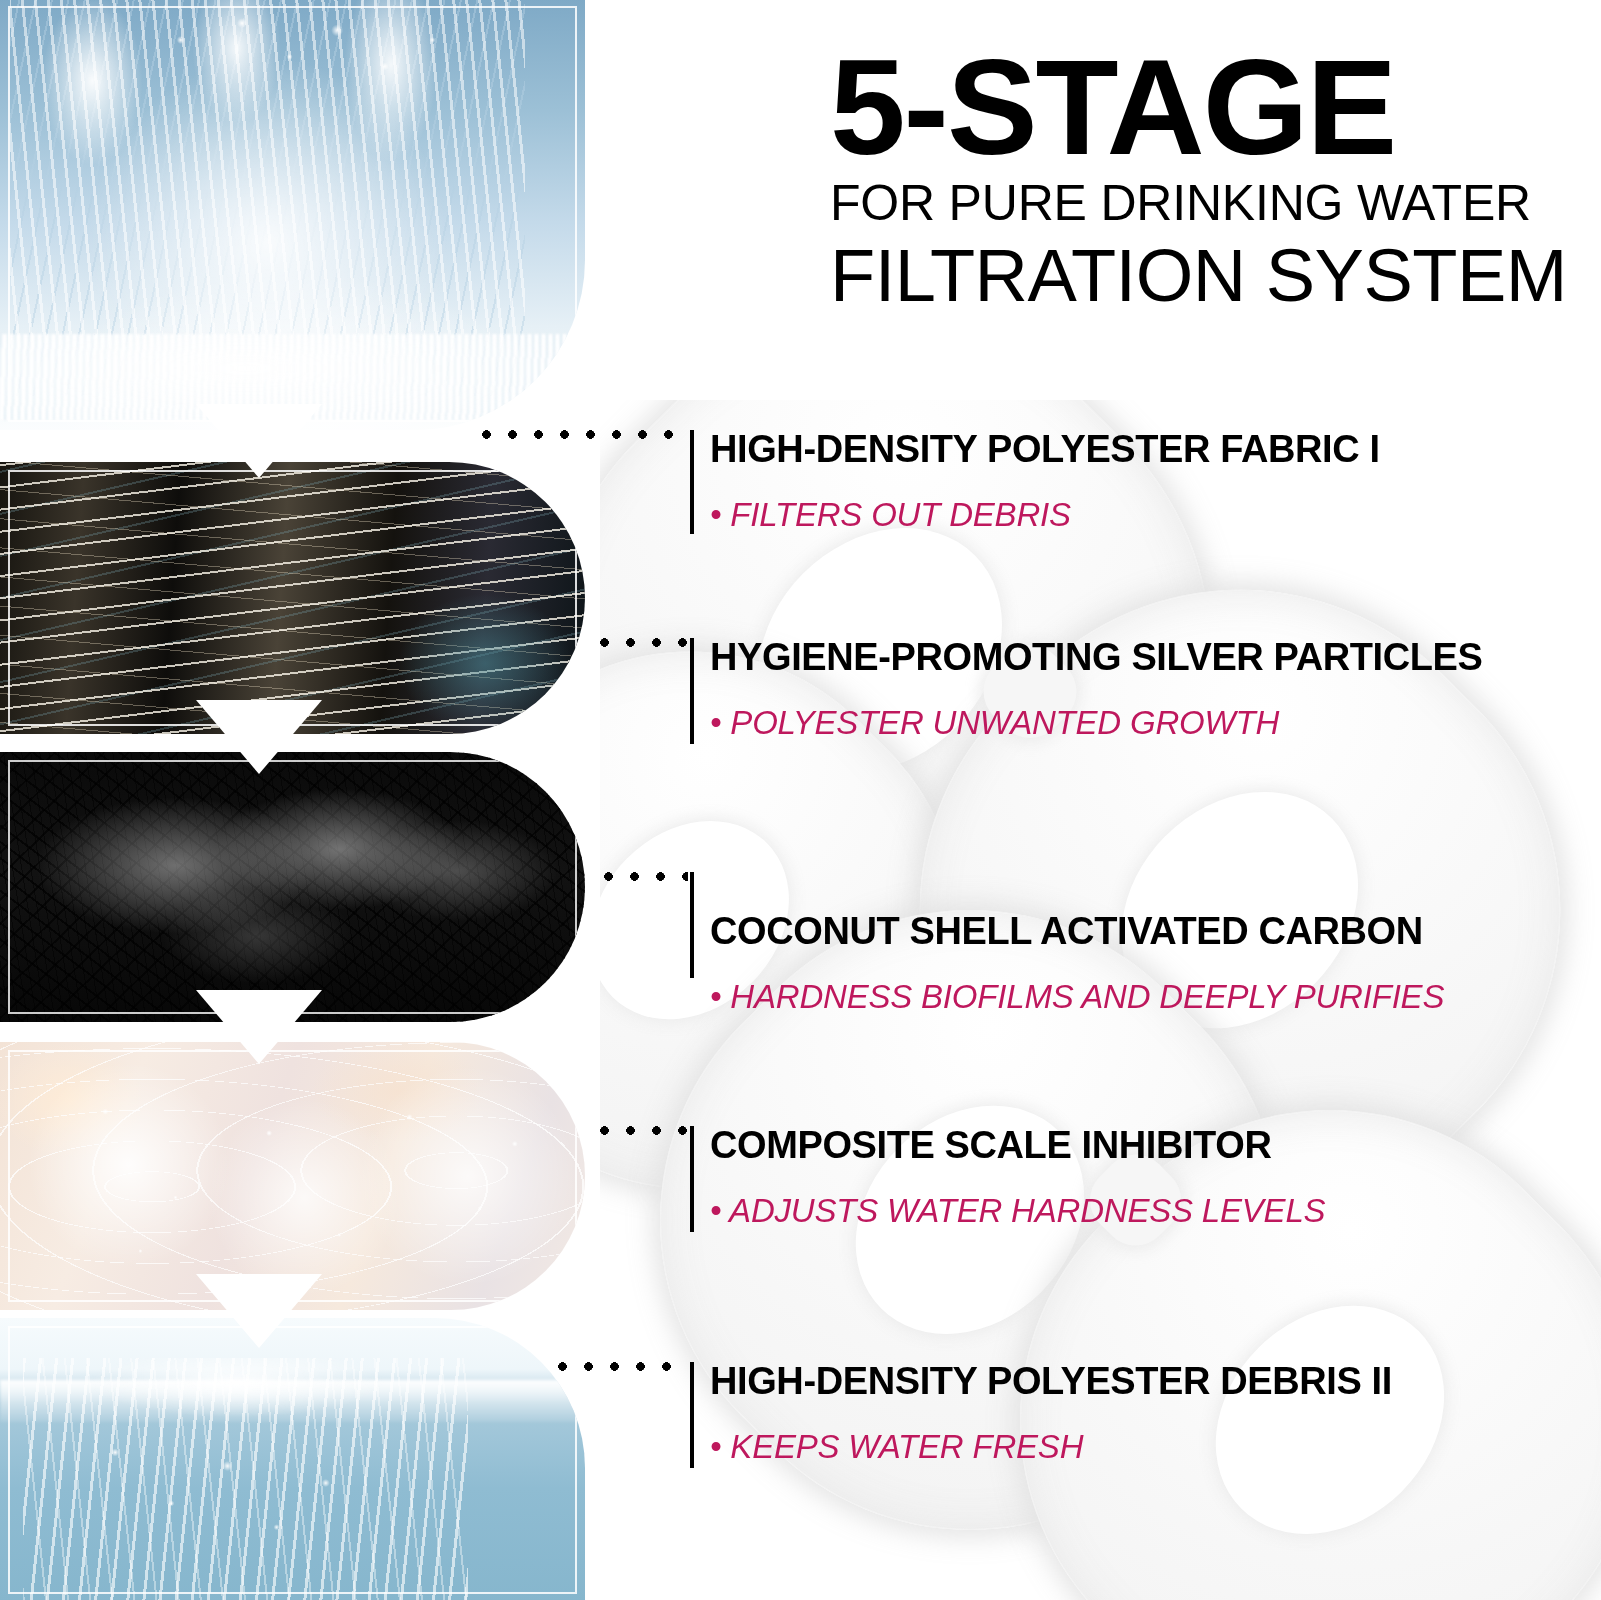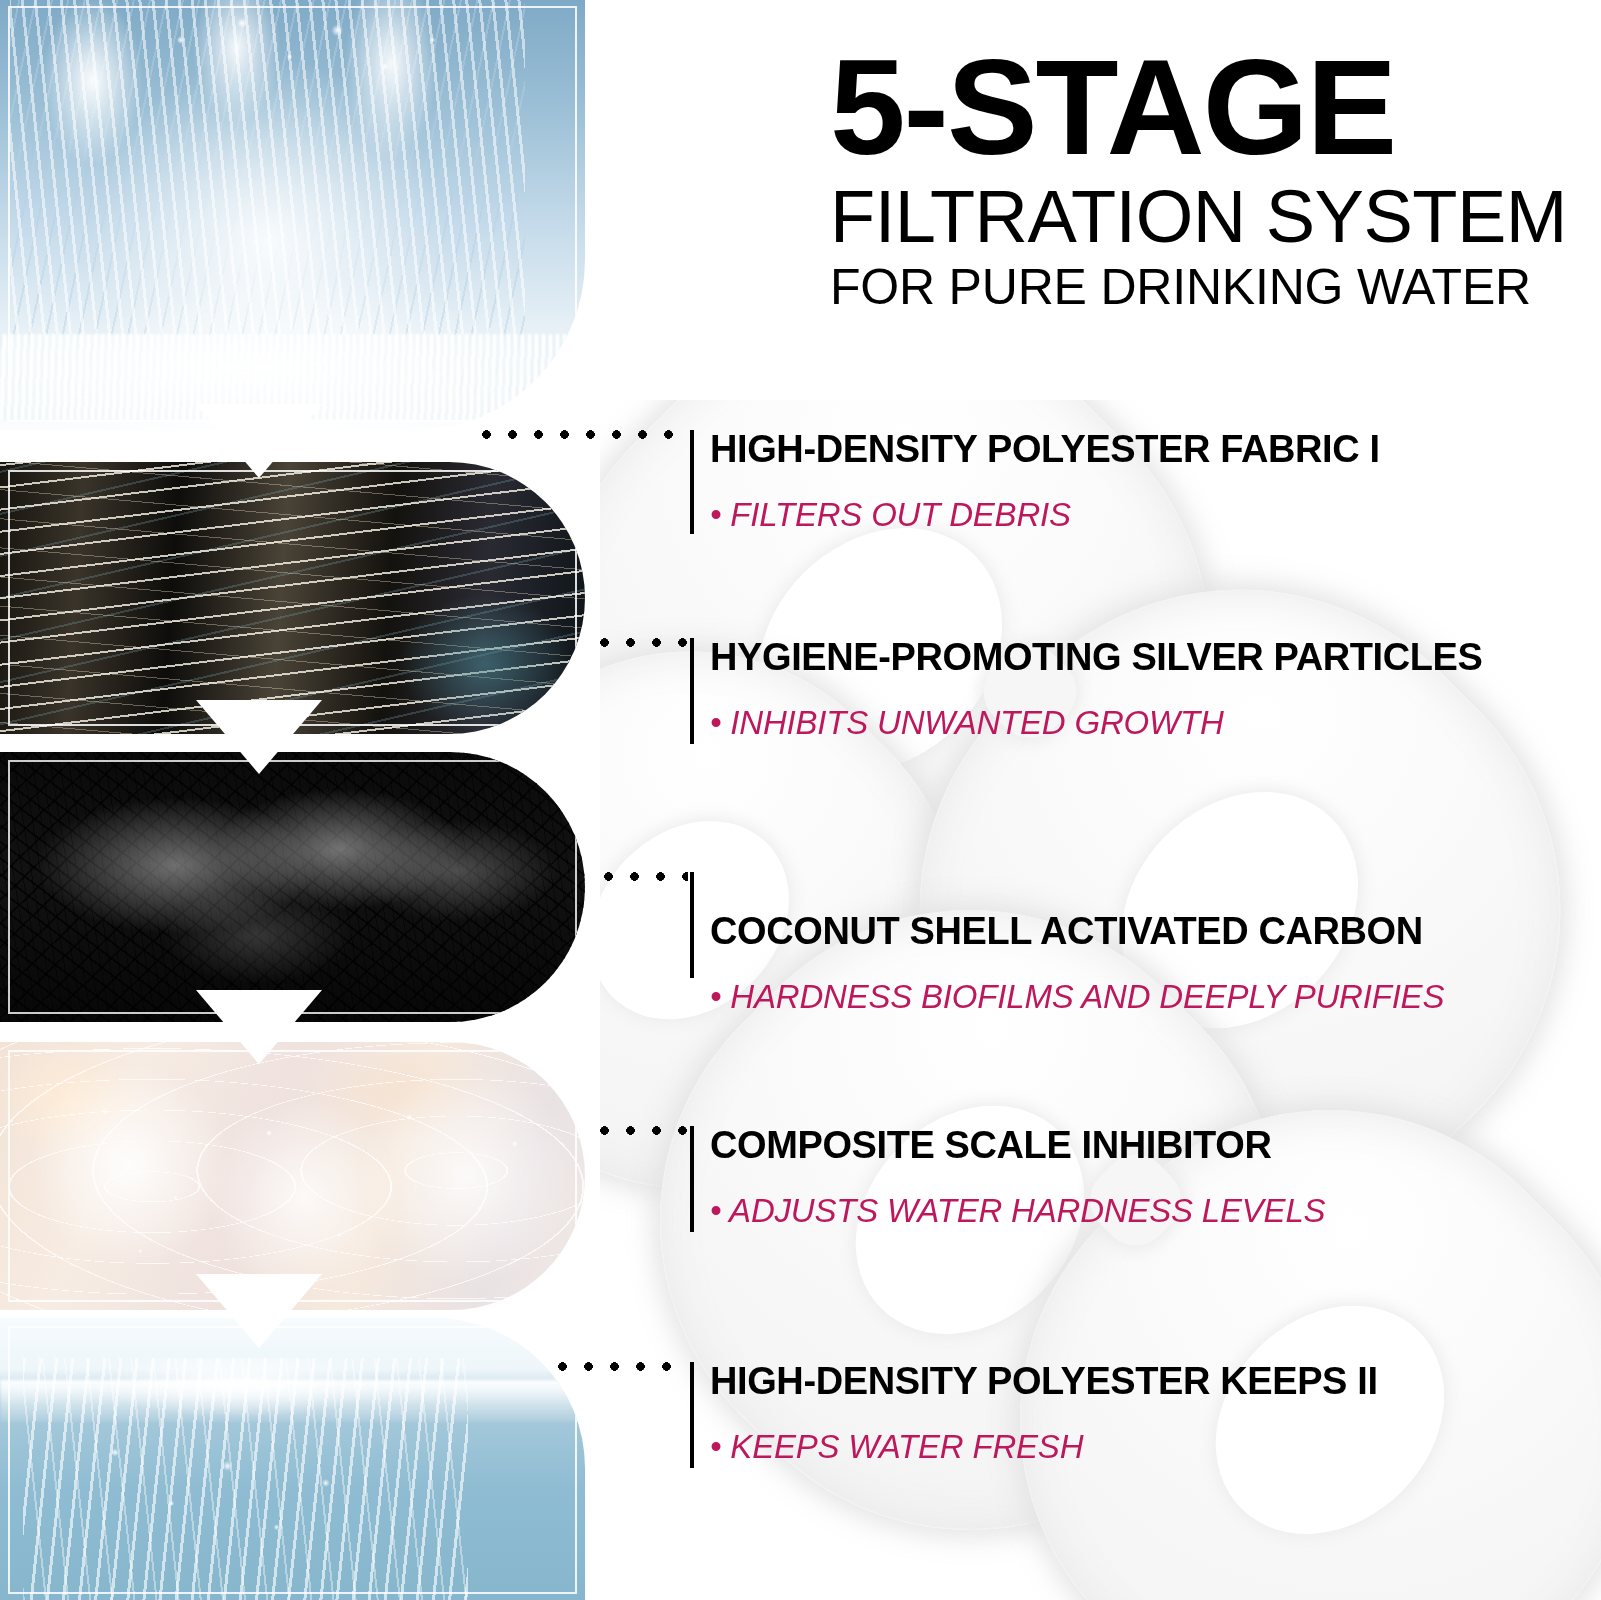--- a/index.html
+++ b/index.html
@@ -317,43 +317,43 @@
   </div>
 
   <div class="chevron" id="chev-1"></div>
   <div class="chevron" id="chev-2"></div>
   <div class="chevron" id="chev-3"></div>
   <div class="chevron" id="chev-4"></div>
 </div>
 
 <div id="headline">
   <div id="title-main">5-STAGE</div>
+  <div id="title-tag">FOR PURE DRINKING WATER</div>
   <div id="title-sub">FILTRATION SYSTEM</div>
-  <div id="title-tag">FOR PURE DRINKING WATER</div>
 </div>
 
 <div class="feature" style="left:482px; top:426px;">
   <div class="leader" style="width:216px;">
     <div class="dots" style="width:206px;"></div>
     <div class="vbar" style="left:208px; height:104px;"></div>
   </div>
   <div class="ftext" style="left:228px; top:4px;">
     <div class="ftitle">HIGH-DENSITY POLYESTER FABRIC I</div>
     <div class="fsub">• FILTERS OUT DEBRIS</div>
   </div>
 </div>
 
 <div class="feature" style="left:600px; top:634px;">
   <div class="leader" style="width:100px;">
     <div class="dots" style="width:88px;"></div>
     <div class="vbar" style="left:90px; height:106px;"></div>
   </div>
   <div class="ftext" style="left:110px; top:4px;">
     <div class="ftitle">HYGIENE-PROMOTING SILVER PARTICLES</div>
-    <div class="fsub">• INHIBITS UNWANTED GROWTH</div>
+    <div class="fsub">• POLYESTER UNWANTED GROWTH</div>
   </div>
 </div>
 
 <div class="feature" style="left:604px; top:868px;">
   <div class="leader" style="width:96px;">
     <div class="dots" style="width:84px;"></div>
     <div class="vbar" style="left:86px; height:106px;"></div>
   </div>
   <div class="ftext" style="left:106px; top:4px;margin-top:40px;">
     <div class="ftitle">COCONUT SHELL ACTIVATED CARBON</div>
@@ -371,16 +371,16 @@
     <div class="fsub">• ADJUSTS WATER HARDNESS LEVELS</div>
   </div>
 </div>
 
 <div class="feature" style="left:558px; top:1358px;">
   <div class="leader" style="width:142px;">
     <div class="dots" style="width:130px;"></div>
     <div class="vbar" style="left:132px; height:106px;"></div>
   </div>
   <div class="ftext" style="left:152px; top:4px;">
-    <div class="ftitle">HIGH-DENSITY POLYESTER KEEPS II</div>
+    <div class="ftitle">HIGH-DENSITY POLYESTER DEBRIS II</div>
     <div class="fsub">• KEEPS WATER FRESH</div>
   </div>
 </div>
 
 </body></html>

